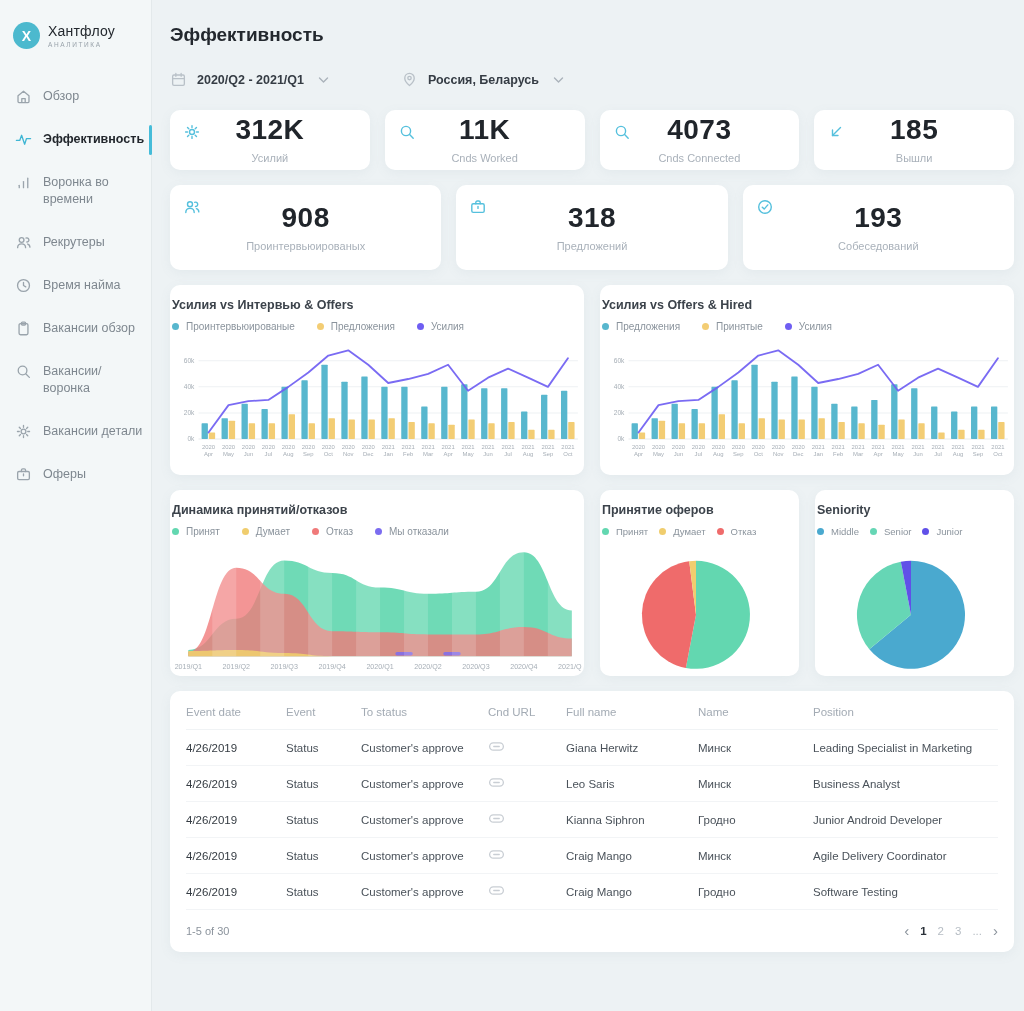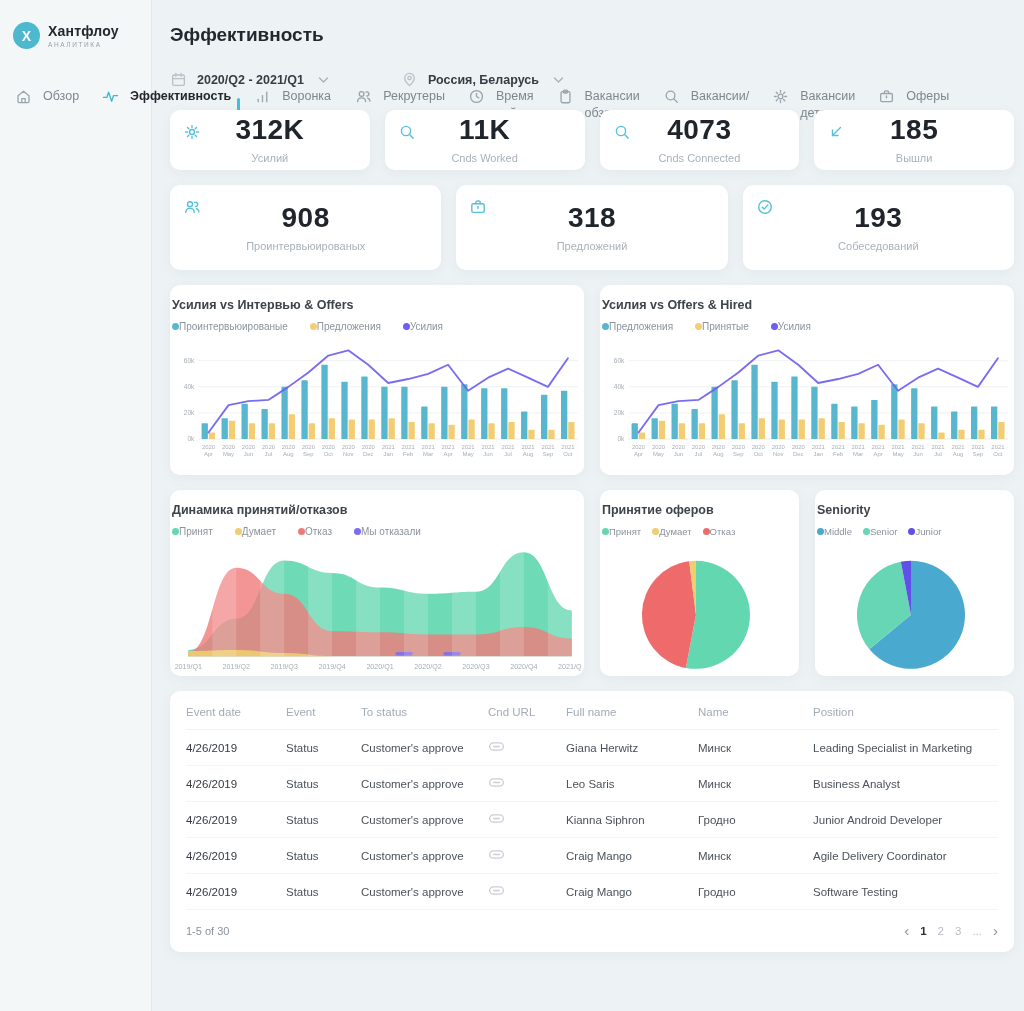--- a/index.html
+++ b/index.html
@@ -5,23 +5,23 @@
   *{box-sizing:border-box;margin:0;padding:0}
   html,body{width:1024px;height:1011px}
   body{background:#edf2f4;font-family:"Liberation Sans",sans-serif;color:#2b3139;overflow:hidden;position:relative}
   svg{display:block}
   .icon svg{width:100%;height:100%;fill:none;stroke:currentColor;stroke-width:1.4;stroke-linecap:round;stroke-linejoin:round}
 
   
   .sidebar{position:absolute;left:0;top:0;width:152px;height:100%;background:#f3f7f8;border-right:1px solid #e3e9eb}
   .logo{display:flex;align-items:center;gap:8px;padding:22px 0 0 13px}
   .logo-circle{width:27px;height:27px;border-radius:50%;background:#4cb9ce;color:#fff;display:flex;align-items:center;justify-content:center;font-weight:700;font-size:14px;flex:none}
-  .logo-title{font-size:14px;font-weight:700;color:#23282e;letter-spacing:.2px}
+  .logo-title{font-size:14px;font-weight:400;color:#23282e;letter-spacing:.2px}
   .logo-sub{font-size:6.5px;color:#9aa3ab;letter-spacing:1.6px;margin-top:2px}
-  .menu{margin-top:26px;display:flex;flex-direction:row}
+  .menu{margin-top:26px;display:flex;flex-direction:column}
   .menu-item{position:relative;display:flex;align-items:flex-start;gap:11px;padding:13px 8px 13px 15px;color:#7e878f;font-size:12.5px;line-height:1.35;cursor:pointer}
   .menu-item .icon{width:17px;height:17px;color:#9aa4ac;flex:none;margin-top:0}
   .menu-item.active{color:#22272d;font-weight:700}
   .menu-item.active .icon{color:#3fb6d4}
   .menu-item.active::after{content:'';position:absolute;right:-1px;top:50%;transform:translateY(-50%);width:3px;height:30px;background:#45bcd9;border-radius:2px}
 
   
   .main{position:absolute;left:153px;top:0;right:0;bottom:0;padding:24px 10px 0 17px}
   .page-title{font-size:19px;font-weight:700;color:#23282e}
   .filters{display:flex;gap:72px;margin:25px 0 22px}
@@ -40,21 +40,21 @@
   .kpi-label{font-size:11px;color:#a9b1ba;margin-top:8px}
 
   .charts-row,.bottom-row{display:flex;gap:16px;margin-bottom:15px}
   .chart-card{padding:13px 2px 6px}
   .combo-card{flex:1;height:190px}
   .stream-card{width:414px;flex:none;height:186px}
   .pie-card{flex:1;height:186px}
   .chart-title{font-size:12.5px;color:#3c434b;font-weight:700}
   .legend{display:flex;gap:22px;margin-top:9px;align-items:center}
   .pie-card .legend{gap:11px}
-  .legend-item{display:flex;align-items:center;gap:0;font-size:10px;color:#8a939c;white-space:nowrap}
+  .legend-item{display:flex;align-items:center;gap:7px;font-size:10px;color:#8a939c;white-space:nowrap}
   .pie-card .legend-item{font-size:9.5px}
   .legend-dot{width:7px;height:7px;border-radius:50%;flex:none}
   .chart-box{margin-top:5px}
 
   
   .table-card{padding:2px 16px 0}
   .tgrid{display:grid;grid-template-columns:100px 75px 127px 78px 132px 115px 1fr;align-items:center}
   .table-head{padding:13px 0 11px;border-bottom:1px solid #f0f3f5;color:#a3abb4;font-size:11.5px}
   .table-row{padding:11px 0;border-bottom:1px solid #f2f4f6;font-size:11.5px;color:#4a525a}
   .table-row .c-date{color:#343b42}

